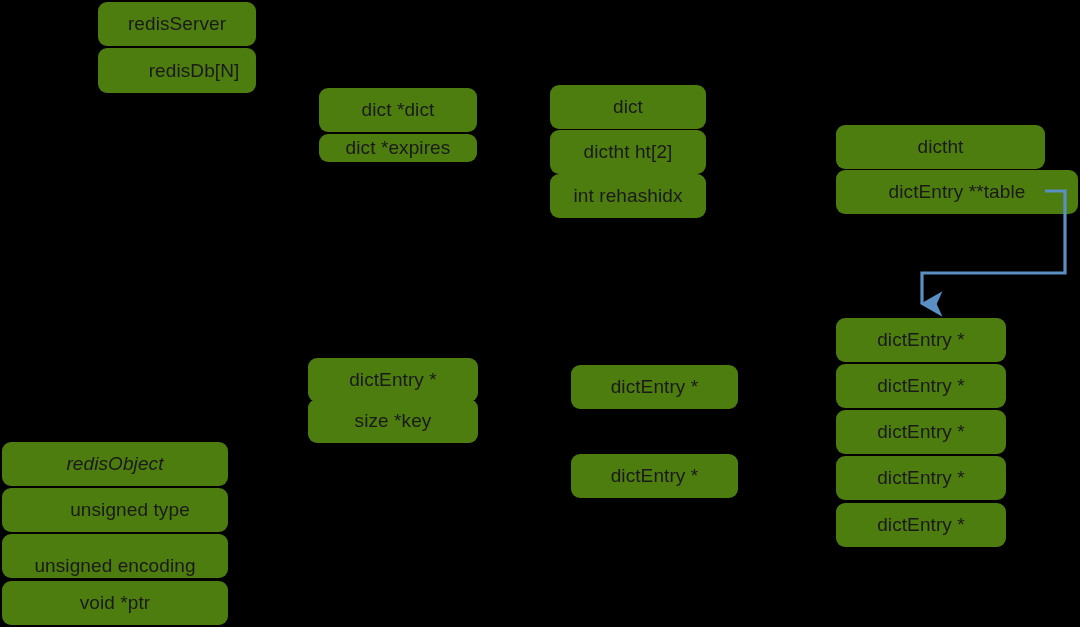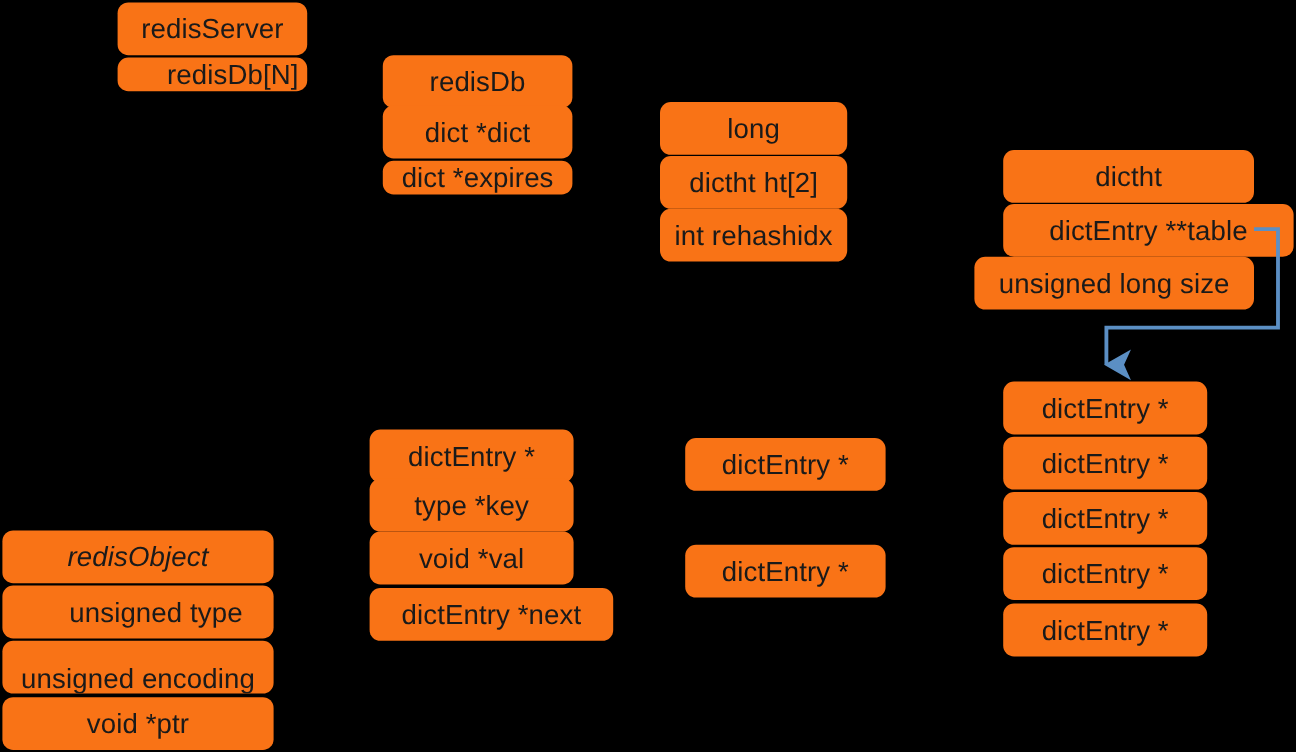--- a/index.html
+++ b/index.html
@@ -11,28 +11,28 @@
     position: relative;
     width: 1080px;
     height: 627px;
     background: #000000;
     overflow: hidden;
     font-family: "Liberation Sans", sans-serif;
   }
   .node {
     position: absolute;
     box-sizing: border-box;
-    background: #f97316;
+    background: #4d7c0f;
     color: #1a1a1a;
     border-radius: 9px;
     display: flex;
     align-items: center;
     justify-content: center;
     text-align: center;
-    font-size: 23px;
+    font-size: 19px;
     font-weight: 400;
     letter-spacing: 0.1px;
     line-height: 22px;
     box-shadow: 2px 2px 0 rgba(0,0,0,0.55);
     overflow: hidden;
     padding: 0 6px;
   }
   .node.clipped {
     align-items: flex-start;
     padding-top: 20px;
@@ -47,34 +47,30 @@
     overflow: visible;
     pointer-events: none;
   }
 </style>
 </head>
 <body>
 
 <div id="canvas" style="background: rgb(0, 0, 0);">
 
   <div class="node" style="left: 98px; top: 2px; width: 158px; height: 44px;">redisServer</div>
-    <div class="node" style="left: 98px; top: 48px; width: 158px; height: 28px; padding-left: 40px;">redisDb[N]</div>
-    <div class="node" style="left: 319px; top: 46px; width: 158px; height: 44px;">redisDb</div>
+    <div class="node" style="left: 98px; top: 48px; width: 158px; height: 45px; padding-left: 40px;">redisDb[N]</div>
     <div class="node" style="left: 319px; top: 88px; width: 158px; height: 44px; text-align: center;">dict *dict</div>
     <div class="node" style="left: 319px; top: 134px; width: 158px; height: 28px;">dict *expires</div>
-    <div class="node" style="left: 550px; top: 85px; width: 156px; height: 44px;">long</div>
+    <div class="node" style="left: 550px; top: 85px; width: 156px; height: 44px;">dict</div>
     <div class="node" style="left: 550px; top: 130px; width: 156px; height: 44px;">dictht ht[2]</div>
     <div class="node" style="left: 836px; top: 125px; width: 209px; height: 44px;">dictht</div>
     <div class="node" style="left: 550px; top: 174px; width: 156px; height: 44px;">int rehashidx</div>
     <div class="node" style="left: 836px; top: 170px; width: 242px; height: 44px;">dictEntry **table</div>
-    <div class="node" style="left: 812px; top: 214px; width: 233px; height: 44px;">unsigned long size</div>
     <div class="node" style="left: 308px; top: 358px; width: 170px; height: 44px;">dictEntry *</div>
-    <div class="node" style="left: 308px; top: 399px; width: 170px; height: 44px;">type *key</div>
-    <div class="node" style="left: 308px; top: 443px; width: 170px; height: 44px;">void *val</div>
-    <div class="node" style="left: 308px; top: 490px; width: 203px; height: 44px;">dictEntry *next</div>
+    <div class="node" style="left: 308px; top: 399px; width: 170px; height: 44px;">size *key</div>
     <div class="node" style="left: 571px; top: 365px; width: 167px; height: 44px;">dictEntry *</div>
     <div class="node" style="left: 571px; top: 454px; width: 167px; height: 44px;">dictEntry *</div>
     <div class="node" style="left: 836px; top: 318px; width: 170px; height: 44px;">dictEntry *</div>
     <div class="node" style="left: 836px; top: 364px; width: 170px; height: 44px;">dictEntry *</div>
     <div class="node" style="left: 836px; top: 410px; width: 170px; height: 44px;">dictEntry *</div>
     <div class="node" style="left: 836px; top: 456px; width: 170px; height: 44px;">dictEntry *</div>
     <div class="node" style="left: 836px; top: 503px; width: 170px; height: 44px;">dictEntry *</div>
     <div class="node" style="left: 2px; top: 442px; width: 226px; height: 44px; font-style: italic;">redisObject</div>
     <div class="node" style="left: 2px; top: 488px; width: 226px; height: 44px; padding-left: 36px;">unsigned type</div>
     <div class="node clipped" style="left: 2px; top: 534px; width: 226px; height: 44px;">unsigned encoding</div>

